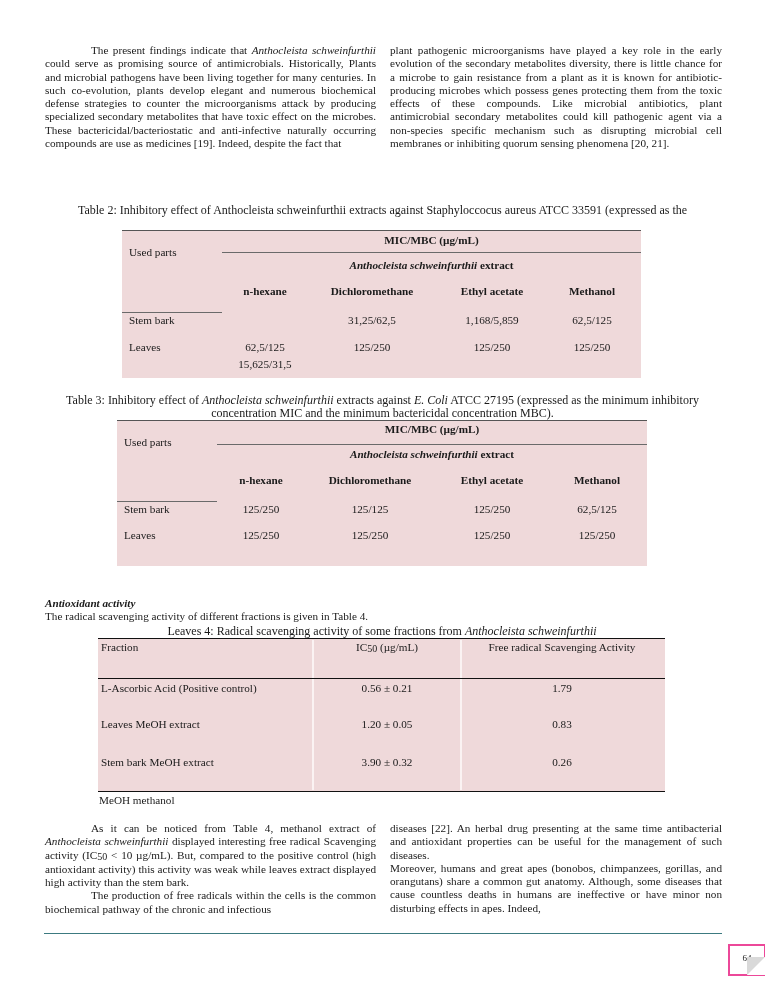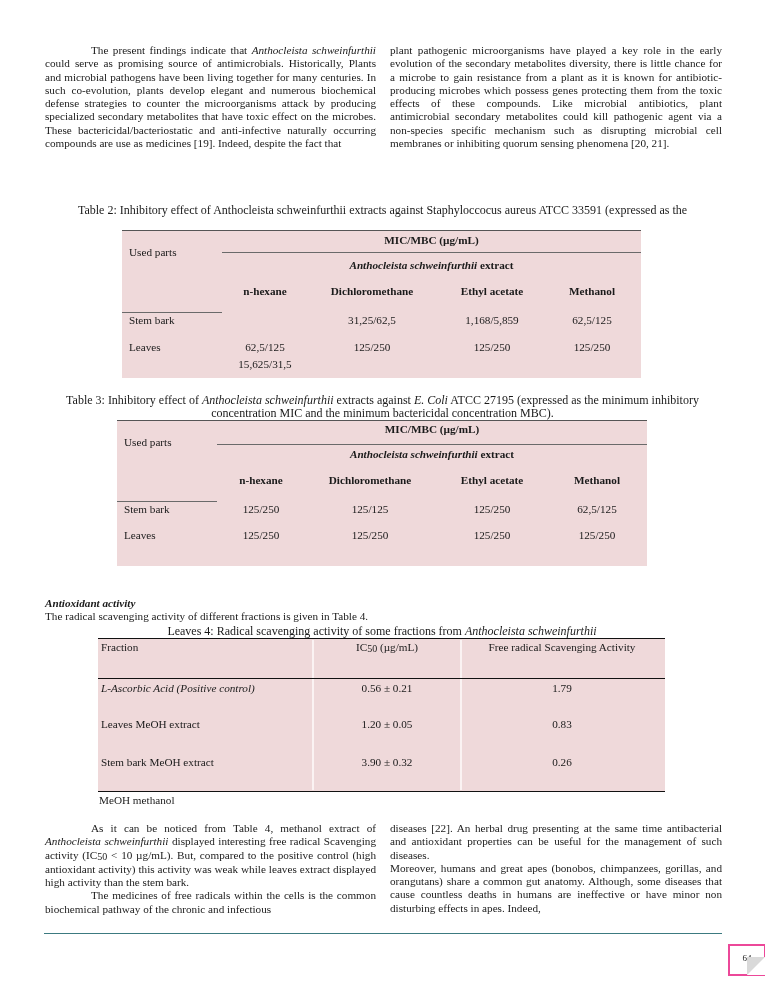--- a/index.html
+++ b/index.html
@@ -99,39 +99,39 @@
 
 <div class="tbl" style="left:98px; top:638px; width:567px; height:154px;">
   <div class="hline dark" style="left:0; top:0; width:567px;"></div>
   <div class="vsep" style="left:214px; top:2px; height:150px;"></div>
   <div class="vsep" style="left:362px; top:2px; height:150px;"></div>
   <div class="cell" style="left:3px; top:3px;">Fraction</div>
   <div class="cell center" style="left:216px; top:3px; width:146px;"><span>IC</span><sub>50</sub><span> (µg/mL)</span></div>
   <div class="cell center" style="left:364px; top:3px; width:200px;">Free radical Scavenging Activity</div>
   <div class="hline dark" style="left:0; top:40px; width:567px;"></div>
 
-  <div class="cell" style="left:3px; top:44px;font-style:italic;">L-Ascorbic Acid (Positive control)</div>
+  <div class="cell" style="left:3px; top:44px;">L-Ascorbic Acid (Positive control)</div>
   <div class="cell center" style="left:216px; top:44px; width:146px;">0.56 ± 0.21</div>
   <div class="cell center" style="left:364px; top:44px; width:200px;">1.79</div>
 
   <div class="cell" style="left:3px; top:80px;">Leaves MeOH extract</div>
   <div class="cell center" style="left:216px; top:80px; width:146px;">1.20 ± 0.05</div>
   <div class="cell center" style="left:364px; top:80px; width:200px;">0.83</div>
 
   <div class="cell" style="left:3px; top:118px;">Stem bark MeOH extract</div>
   <div class="cell center" style="left:216px; top:118px; width:146px;">3.90 ± 0.32</div>
   <div class="cell center" style="left:364px; top:118px; width:200px;">0.26</div>
 
   <div class="hline dark" style="left:0; top:153px; width:567px;"></div>
 </div>
 <div style="position:absolute; left:99px; top:794px;">MeOH methanol</div>
 
 <div class="col" style="left:45px; top:822px; width:331px;">
   <p class="indent"><span>As it can be noticed from Table 4, methanol extract of </span><em>Anthocleista schweinfurthii</em><span> displayed interesting free radical Scavenging activity (IC</span><sub>50</sub><span> &lt; 10 µg/mL). But, compared to the positive control (high antioxidant activity) this activity was weak while leaves extract displayed high activity than the stem bark.</span></p>
-  <p class="indent">The medicines of free radicals within the cells is the common biochemical pathway of the chronic and infectious</p>
+  <p class="indent">The production of free radicals within the cells is the common biochemical pathway of the chronic and infectious</p>
 </div>
 <div class="col" style="left:390px; top:822px; width:332px;">
   <p>diseases [22]. An herbal drug presenting at the same time antibacterial and antioxidant properties can be useful for the management of such diseases.</p>
   <p>Moreover, humans and great apes (bonobos, chimpanzees, gorillas, and orangutans) share a common gut anatomy. Although, some diseases that cause countless deaths in humans are ineffective or have minor non disturbing effects in apes. Indeed,</p>
 </div>
 
 <div class="footer-rule"></div>
 <div class="pagenum">
   <span>64</span>
   <span class="fold"></span>

